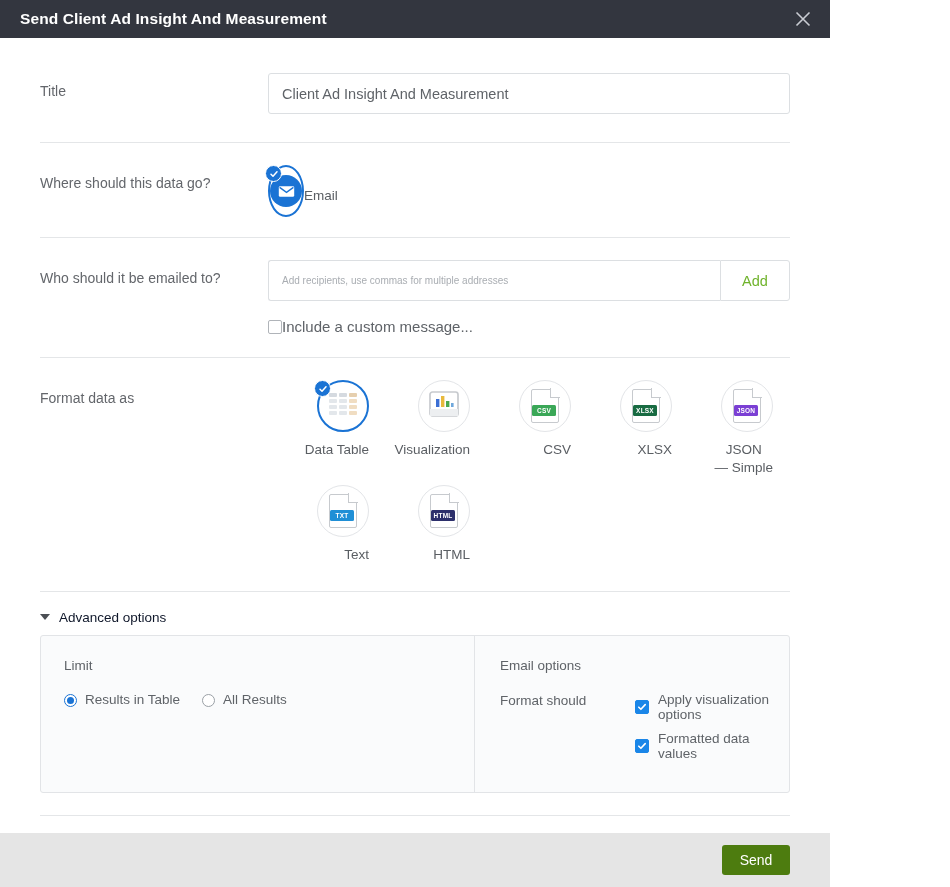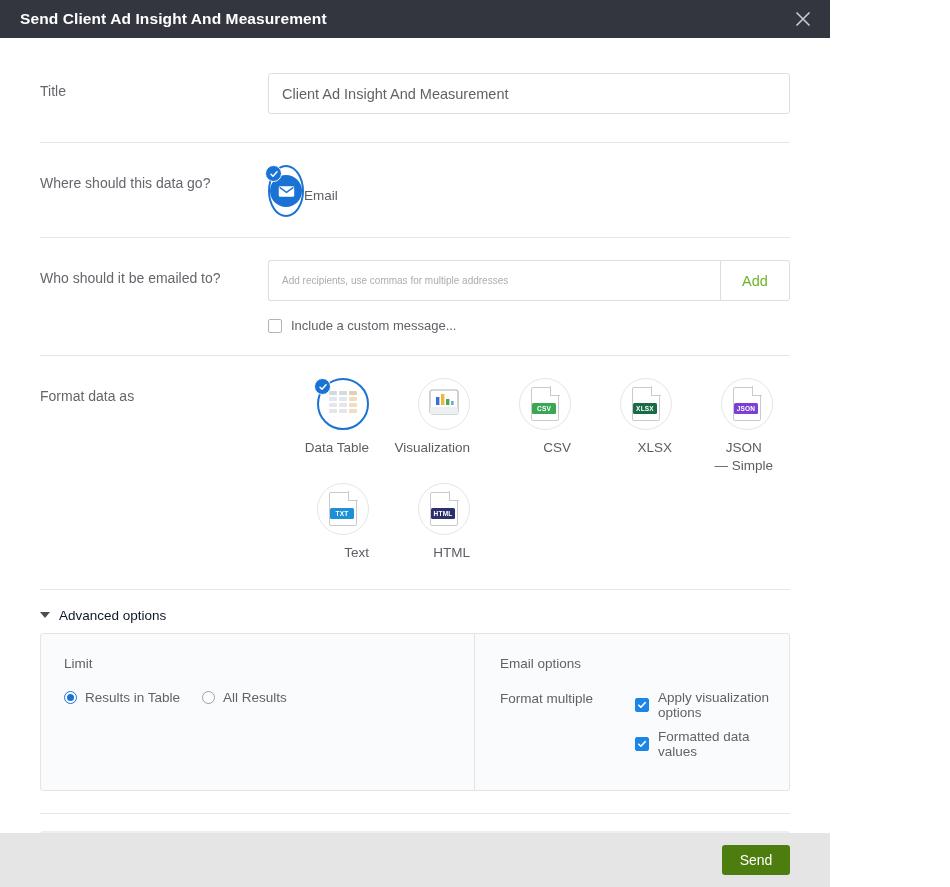--- a/index.html
+++ b/index.html
@@ -157,22 +157,21 @@
   .cb {
     width: 14px; height: 14px;
     border: 1px solid #b0b4b9;
     border-radius: 2px;
     background: #fff;
     flex: 0 0 14px;
     display: flex; align-items: center; justify-content: center;
   }
   .cb.checked { background: #1a86e8; border-color: #1a86e8; }
   .custmsg-label {
-    margin-left: 9px;
-    font-size: 13px;
+    font-size: 15px;
     color: #5f6368;
   }
 
   
   .fmt-row { padding-top: 22px; padding-bottom: 18px; }
   .fmt-grid {
     display: flex;
     flex-wrap: wrap;
   }
   .fmt-item {
@@ -228,21 +227,21 @@
   }
   .adv-right {
     flex: 1 1 auto;
     padding: 22px 0 22px 25px;
   }
   .adv-heading {
     font-size: 13.5px; color: #5f6368;
     margin-bottom: 19px;
   }
   .radio-line { display: flex; align-items: center; }
-  .radio-opt { display: flex; align-items: center; cursor: pointer; margin-right: 22px; }
+  .radio-opt { display: flex; align-items: flex-end; cursor: pointer; margin-right: 22px; }
   .rd {
     width: 13px; height: 13px;
     border-radius: 50%;
     border: 1px solid #9aa0a6;
     background: #fff;
     flex: 0 0 13px;
     display: flex; align-items: center; justify-content: center;
   }
   .rd.checked { border: 1.5px solid #1a73d4; }
   .rd.checked::after {
@@ -530,21 +529,21 @@
             <label class="radio-opt">
               <span class="rd"></span>
               <span class="rd-label">All Results</span>
             </label>
           </div>
         </div>
 
         <div class="adv-right">
           <div class="adv-heading">Email options</div>
           <div class="fmt-opts-row">
-            <div class="fmt-opts-label">Format multiple</div>
+            <div class="fmt-opts-label">Format should</div>
             <div class="fmt-opts-list">
               <label class="opt-line">
                 <span class="cb checked">
                   <svg width="10" height="10" viewBox="0 0 10 10" aria-hidden="true">
                     <path d="M1.8 5.2 L3.9 7.3 L8.2 2.6" stroke="#fff" stroke-width="1.6" fill="none" stroke-linecap="round" stroke-linejoin="round"></path>
                   </svg>
                 </span>
                 <span class="opt-label">Apply visualization options</span>
               </label>
               <label class="opt-line">

